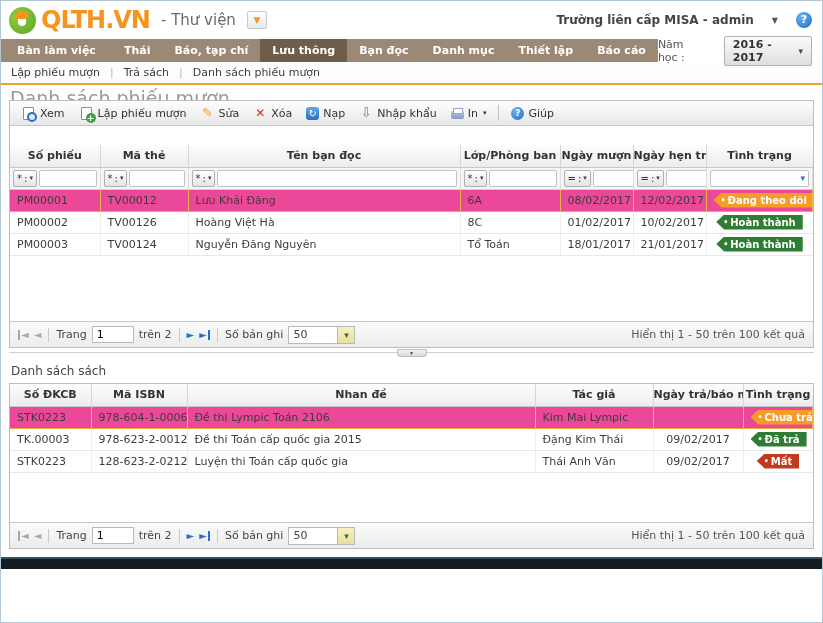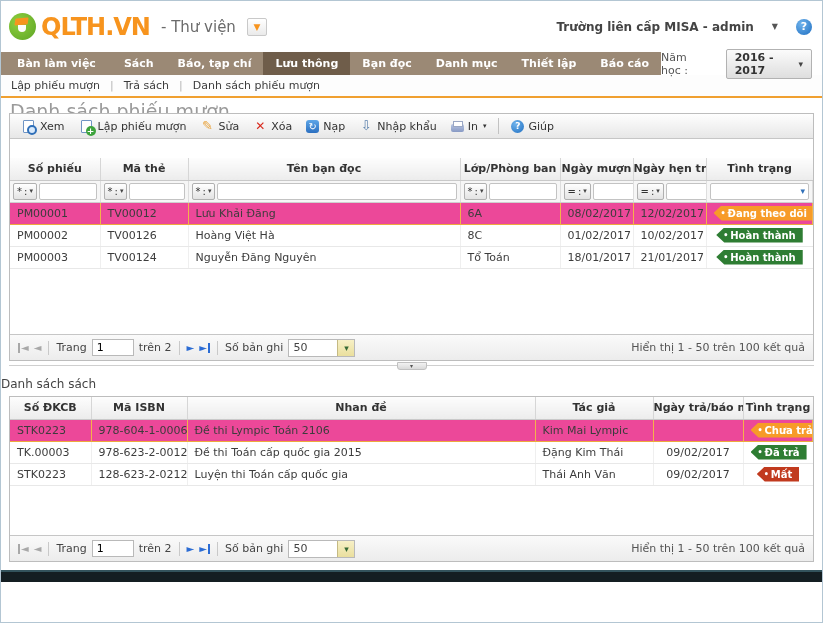--- a/index.html
+++ b/index.html
@@ -1,20 +1,20 @@
 <!DOCTYPE html>
 <html><head>
 <meta charset="utf-8">
 <style>
   * { margin:0; padding:0; box-sizing:border-box; }
   body { background:#eef2f5; font-family:"DejaVu Sans","Liberation Sans",sans-serif; }
   .app { width:823px; height:623px; background:#fff; border:1px solid #b3c6d3; position:relative; overflow:hidden; }
 
   
-  .topbar { height:51px; display:flex; align-items:center; padding:0 10px 0 8px; background:#fff; }
+  .topbar { height:38px; display:flex; align-items:center; padding:0 10px 0 8px; background:#fff; }
   .logo-wrap { display:flex; align-items:center; gap:5px; }
   .logo-circle { width:27px; height:27px; border-radius:50%; background:radial-gradient(circle at 35% 35%, #8fd03f, #5da425); position:relative; }
   .logo-circle::before { content:""; position:absolute; left:6px; top:5px; width:13px; height:7px; background:#f7941e; transform:skewX(-12deg) rotate(-4deg); border-radius:1px; }
   .logo-circle::after { content:""; position:absolute; left:9px; top:12px; width:8px; height:7px; background:#fdfdfd; border-radius:0 0 4px 4px; }
   .brand-main { font-size:24px; font-weight:bold; color:#f7941e; letter-spacing:-1px; line-height:1; }
   .brand-suffix { font-size:15px; color:#6b6b6b; margin-left:6px; }
   .org-dd { width:20px; height:18px; border:1px solid #c9c9c9; background:linear-gradient(#fff,#eaeaea); border-radius:2px; margin-left:6px; text-align:center; line-height:16px; font-size:9px; color:#f7941e; cursor:pointer; }
   .topbar-right { margin-left:auto; display:flex; align-items:center; gap:18px; }
   .user-name { font-size:12px; font-weight:bold; color:#444; }
   .user-caret { font-size:8px; color:#555; }
@@ -98,21 +98,21 @@
   .pin { width:42px; height:17px; border:1px solid #b9b9b9; font-size:11px; padding:0 4px; font-family:inherit; }
   .psel { display:flex; align-items:center; height:18px; border:1px solid #b9b9b9; background:#fff; cursor:pointer; }
   .psel .val { width:48px; padding:0 4px; font-size:11px; }
   .psel .dd { width:17px; height:100%; background:linear-gradient(#f7f0c6,#eadf9e); border-left:1px solid #c5ba84; color:#356a35; font-size:9px; font-weight:bold; text-align:center; line-height:17px; }
   .psummary { margin-left:auto; font-size:11px; color:#555; }
 
   
   .splitter { height:11px; position:relative; background:#fff; }
   .splitter::before { content:""; position:absolute; left:8px; right:8px; top:4px; height:1px; background:#cfcfcf; }
   .split-handle { position:absolute; left:50%; top:1px; transform:translateX(-50%); width:30px; height:8px; background:linear-gradient(#f2f2f2,#d9d9d9); border:1px solid #c0c0c0; border-radius:0 0 3px 3px; text-align:center; line-height:6px; font-size:6px; color:#555; cursor:row-resize; }
-  .section-label { height:24px; display:flex; align-items:center; padding:0 0; font-size:12px; color:#444; }
+  .section-label { height:24px; display:flex; align-items:center; padding:0 10px; font-size:12px; color:#444; }
 
   .bottom-gap { height:8px; }
   .bottom-bar { height:12px; background:#141e22; border-top:2px solid #33535c; }
 </style>
 </head>
 <body>
 
 <div class="app">
 
   <div class="topbar">
@@ -125,21 +125,21 @@
     <div class="topbar-right">
       <span class="user-name">Trường liên cấp MISA - admin</span>
       <span class="user-caret">▼</span>
       <span class="help-circle">?</span>
     </div>
   </div>
 
   <div class="navrow">
     <div class="tabs">
       <span class="tab first">Bàn làm việc</span>
-      <span class="tab">Sách</span>
+      <span class="tab">Thái</span>
       <span class="tab">Báo, tạp chí</span>
       <span class="tab active">Lưu thông</span>
       <span class="tab">Bạn đọc</span>
       <span class="tab">Danh mục</span>
       <span class="tab">Thiết lập</span>
       <span class="tab">Báo cáo</span>
     </div>
     <div class="nav-right">
       <span class="year-label">Năm học :</span>
       <span class="year-select">

